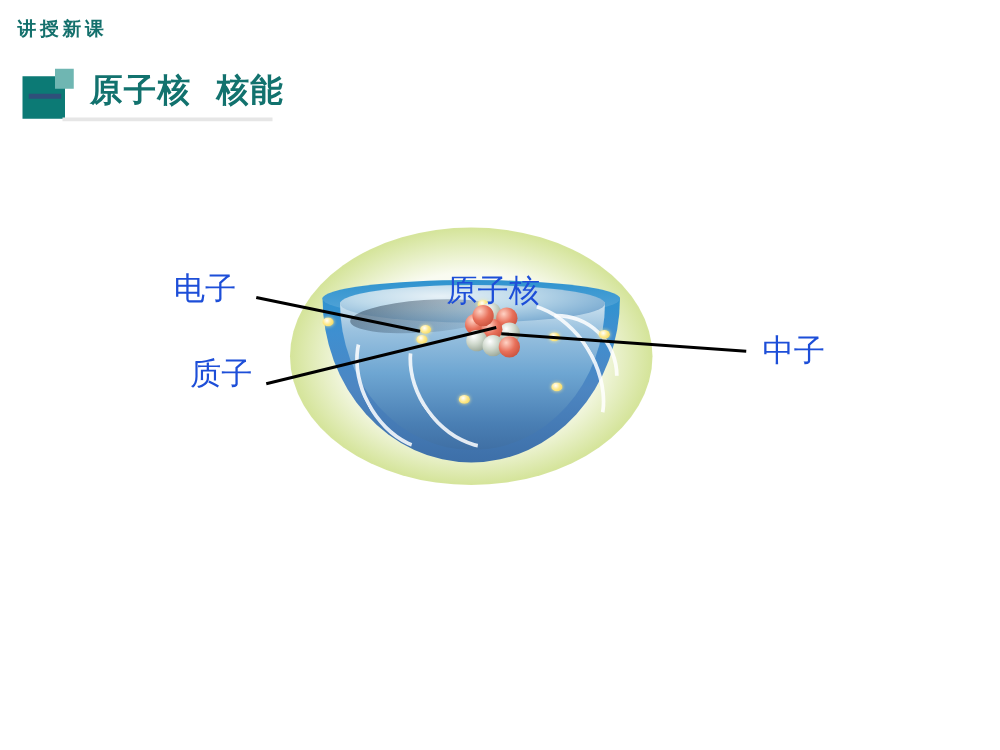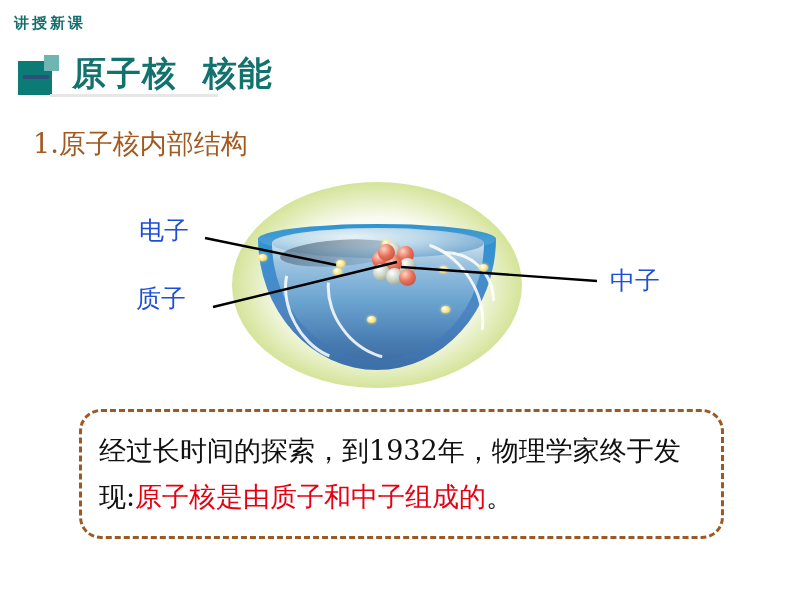--- a/index.html
+++ b/index.html
@@ -66,21 +66,21 @@
     left: 5px;
     top: 20px;
     width: 26px;
     height: 4px;
     background: #2f4f7a;
   }
   .title-text {
     position: absolute;
     left: 54px;
     top: 0px;
-    font-size: 34px;
+    font-size: 26px;
     font-weight: bold;
     color: #12726e;
     letter-spacing: 1px;
     white-space: pre;
     line-height: 46px;
   }
   .title-underline {
     position: absolute;
     left: 50px;
     top: 94px;
@@ -213,21 +213,21 @@
 
   
   .label {
     position: absolute;
     font-size: 25px;
     color: #1d4ed8;
     font-family: "DejaVu Serif", "Liberation Serif", serif;
     white-space: nowrap;
   }
   .label-electron { left: 139px; top: 214px; }
-  .label-proton   { left: 136px; top: 282px; }
+  .label-proton   { left: 152px; top: 282px; }
   .label-nucleus  { left: 357px; top: 216px; }
   .label-neutron  { left: 610px; top: 264px; text-align: center; }
 
   .leader-svg {
     position: absolute;
     left: 0;
     top: 0;
     width: 800px;
     height: 600px;
     pointer-events: none;
@@ -266,21 +266,20 @@
   <div class="title-row">
     <div class="title-icon">
       <span class="sq-main"></span>
       <span class="sq-small"></span>
       <span class="bar"></span>
     </div>
     <div class="title-text">原子核  核能</div>
   </div>
   <div class="title-underline"></div>
 
-  <div class="section-heading">1.原子核内部结构</div>
 
   <div class="diagram">
     <div class="halo"></div>
     <div class="bowl-outer"></div>
     <div class="bowl-inner"></div>
     <div class="bowl-rim"></div>
     <div class="rim-shadow"></div>
 
     <div class="arc arc-a"></div>
     <div class="arc arc-b"></div>
@@ -310,19 +309,17 @@
   </div>
 
   <svg class="leader-svg" viewBox="0 0 800 600">
     <line x1="205" y1="238" x2="336" y2="265" stroke="#000000" stroke-width="2.4"></line>
     <line x1="213" y1="307" x2="397" y2="262" stroke="#000000" stroke-width="2.4"></line>
     <line x1="401" y1="267" x2="597" y2="281" stroke="#000000" stroke-width="2.4"></line>
   </svg>
 
   <div class="label label-electron">电子</div>
   <div class="label label-proton">质子</div>
+  <div class="label label-nucleus">原子核</div>
   <div class="label label-neutron">中子</div>
 
-  <div class="callout">
-    <div class="callout-text"><span>经过长时间的探索，到1932年，物理学家终于发现:</span><span class="hl-red">原子核是由质子和中子组成的</span><span>。</span></div>
-  </div>
 
 </div>
 
 </body></html>

